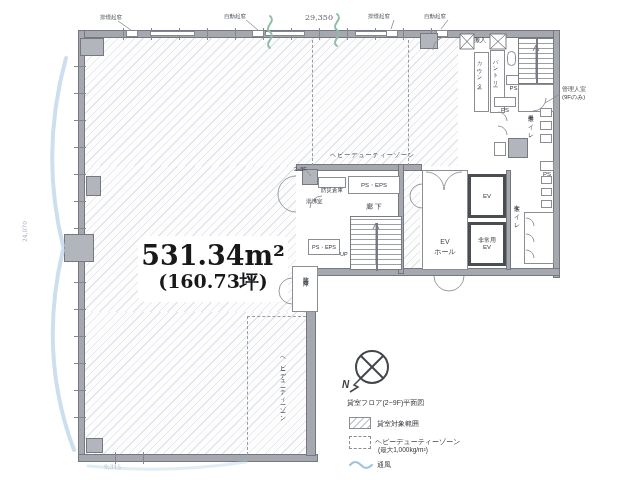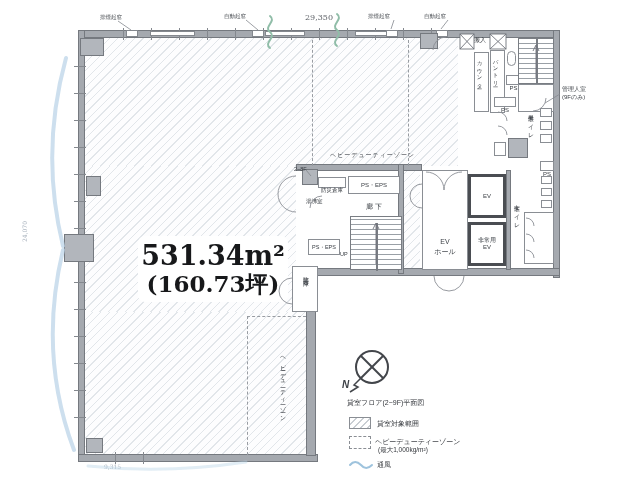--- a/index.html
+++ b/index.html
@@ -17,21 +17,21 @@
   .dim{font-family:"DejaVu Serif","Liberation Serif",serif;color:#5a5e64;}
   .faint{color:#a8b2bd;}
   .stairs{background:#fff repeating-linear-gradient(0deg,transparent 0 4px,#9aa0a6 4px 5px);border:1px solid #797d83;}
   .ticksH{background:repeating-linear-gradient(0deg,transparent 0 26px,#84888e 26px 27px);}
   .ticksV{background:repeating-linear-gradient(90deg,transparent 0 27px,#84888e 27px 28px);}
   .dashV{border-left:1px dashed #989ca2;}
   .dashH{border-top:1px dashed #989ca2;}
   .winslit{background:#fff;border:1px solid #84888e;}
   .areaBox{background:#fff;border-radius:7px;text-align:center;}
   .areaBox .big{font-family:"DejaVu Serif","Liberation Serif",serif;font-weight:700;font-size:27px;line-height:1.15;color:#17181a;}
-  .areaBox .small{font-family:"DejaVu Serif","Liberation Serif",serif;font-weight:700;font-size:23px;line-height:1.1;color:#17181a;}
+  .areaBox .small{font-family:"DejaVu Serif","Liberation Serif",serif;font-weight:700;font-size:19px;line-height:1.1;color:#17181a;}
   .legtxt{font-size:7px;color:#34373c;white-space:nowrap;}
   .legsub{font-size:6.5px;color:#34373c;white-space:nowrap;}
   .swatchHatch{background:repeating-linear-gradient(135deg,#fff 0 4px,#c9ced3 4px 5px);border:1px solid #8a8e94;}
   .swatchDash{border:1px dashed #8a8e94;background:#fff;}
 </style>
 </head>
 <body>
 
 <div class="stage">
 

